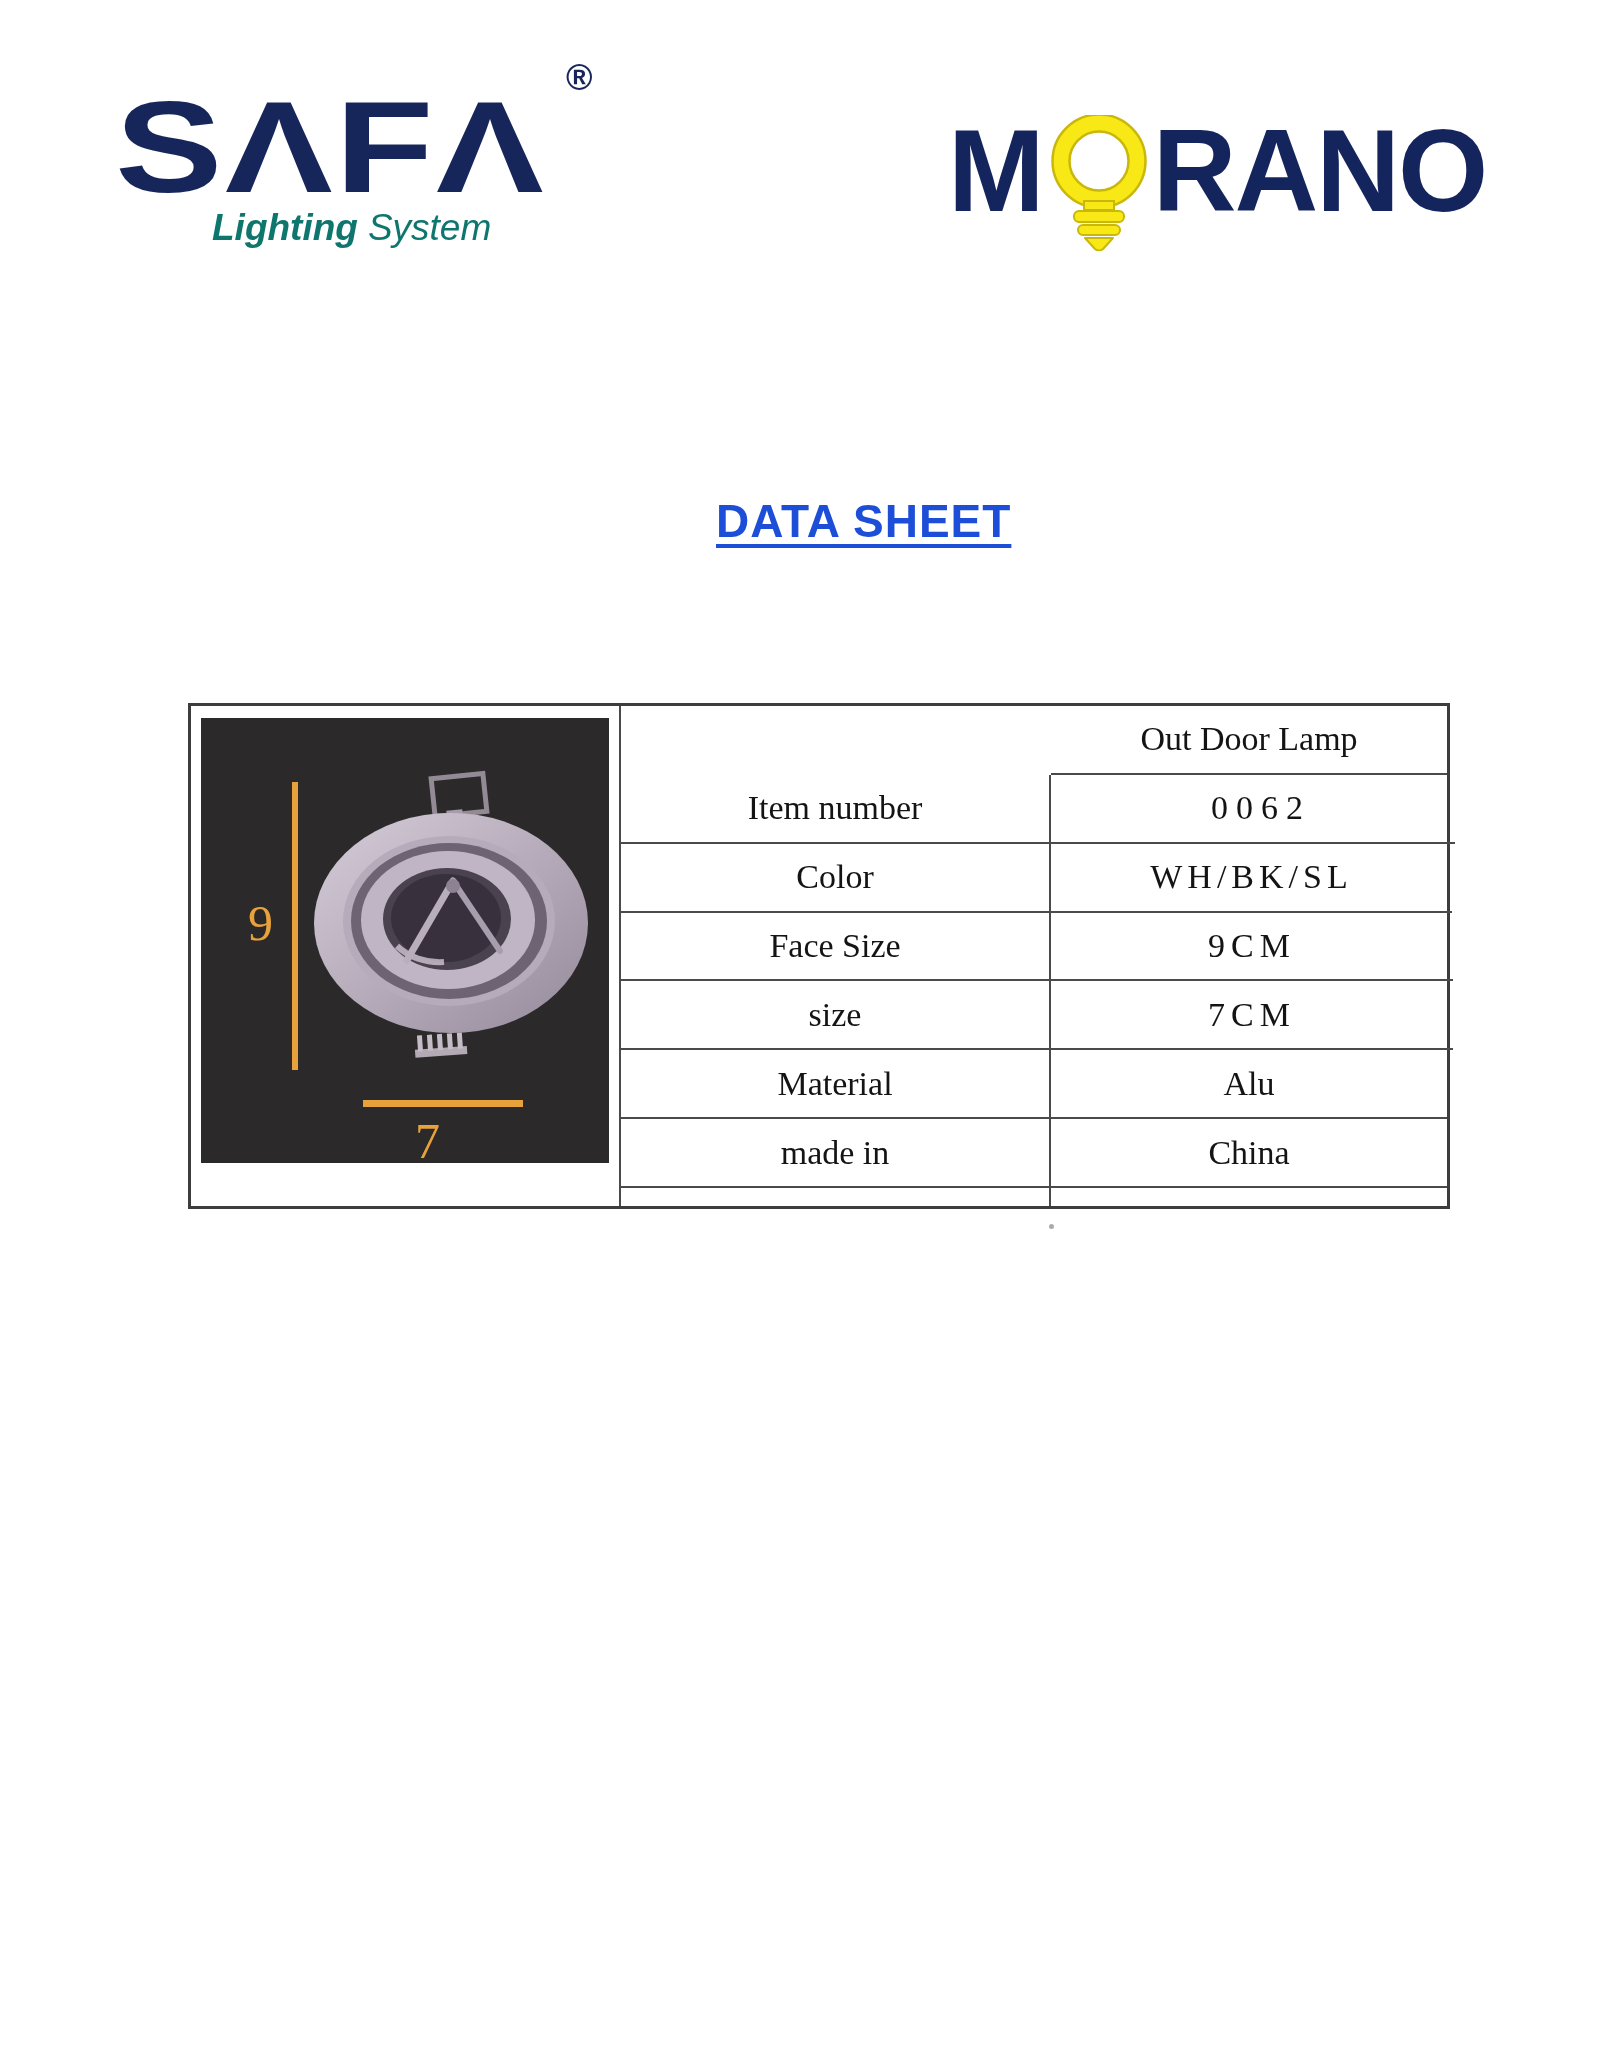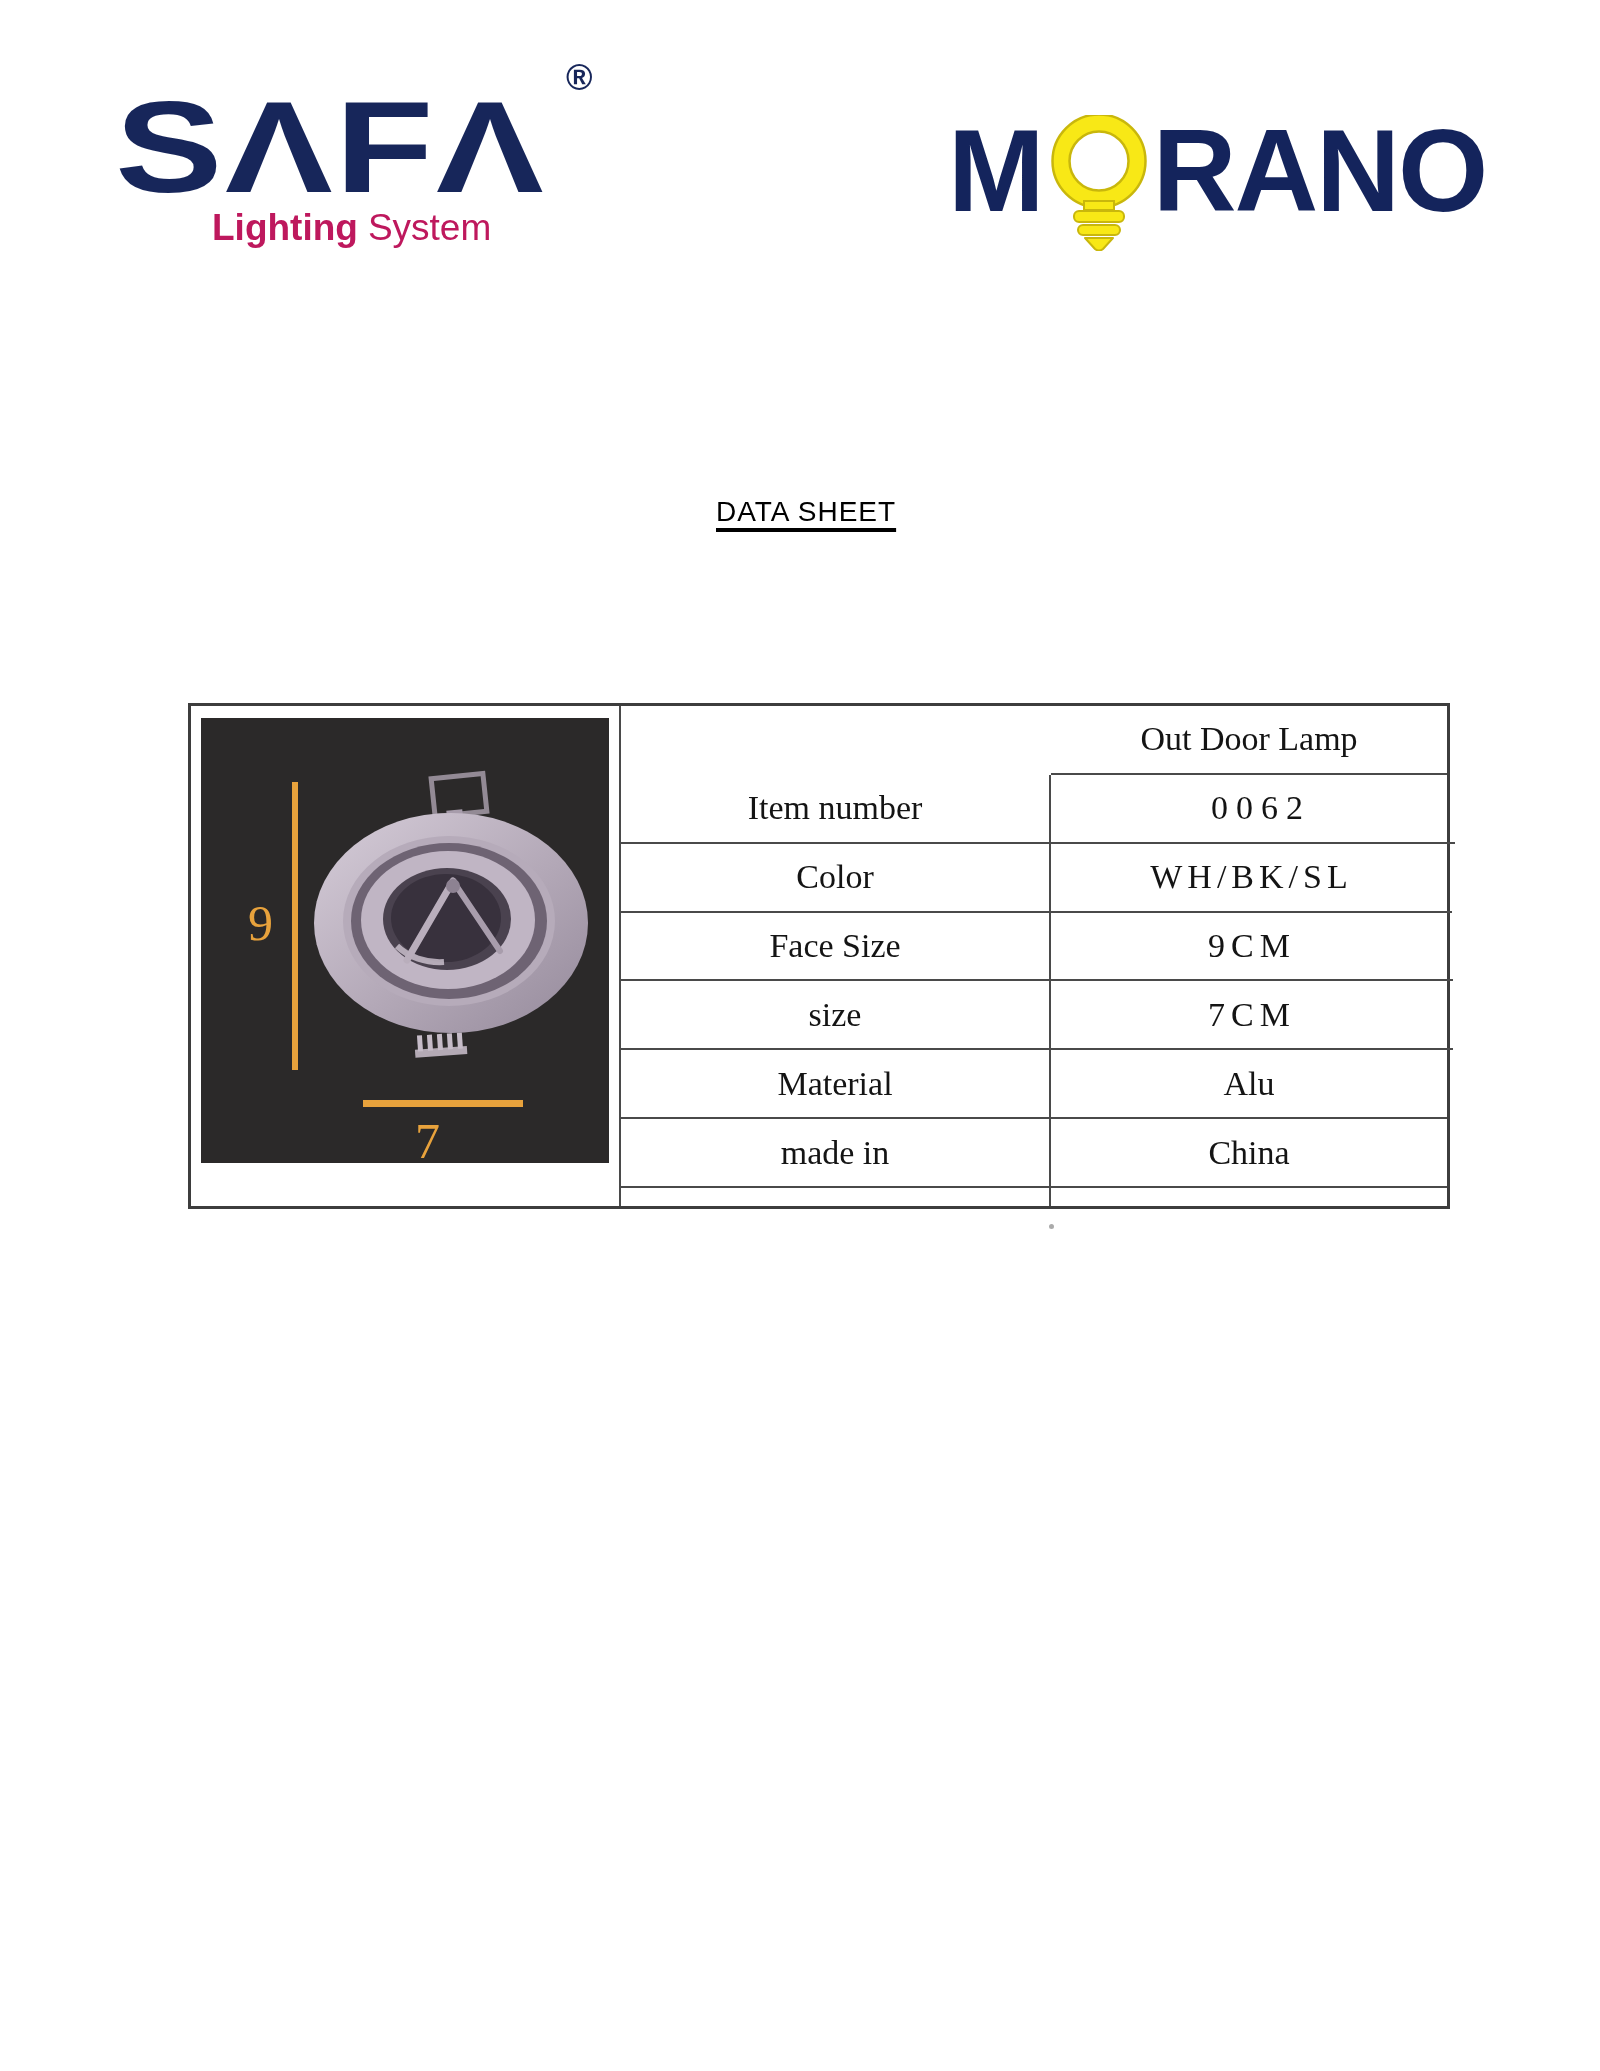--- a/index.html
+++ b/index.html
@@ -7,33 +7,33 @@
        font-family:"Liberation Sans",sans-serif;}
 
   
   .safa-wrap{position:absolute;left:115px;top:82px;}
   .safa-word{font-size:130px;font-weight:800;line-height:1;color:#17265a;
              letter-spacing:2px;transform:scaleX(1.24);transform-origin:left top;
              white-space:nowrap;}
   .safa-reg{position:absolute;left:566px;top:60px;font-size:36px;font-weight:700;
             color:#17265a;line-height:1;}
   .safa-tagline{position:absolute;left:212px;top:209px;font-size:37px;line-height:1;
-                color:#be185d;white-space:nowrap;}
+                color:#0f766e;white-space:nowrap;font-style:italic;}
   .safa-tagline .b{font-weight:800;}
   .safa-tagline .r{font-weight:400;margin-left:10px;}
 
   .morano-wrap{position:absolute;left:948px;top:113px;display:flex;
                align-items:flex-start;}
   .morano-text{font-size:116px;font-weight:800;line-height:1;color:#14245c;
                letter-spacing:-2px;white-space:nowrap;}
   .morano-bulb{margin:2px 2px 0 4px;display:block;}
 
   
-  .sheet-title{position:absolute;left:716px;top:498px;font-size:28px;font-weight:400;
-               color:#000000;line-height:1;letter-spacing:1px;
+  .sheet-title{position:absolute;left:716px;top:498px;font-size:46px;font-weight:700;
+               color:#1d4ed8;line-height:1;letter-spacing:1px;
                text-decoration:underline;text-decoration-thickness:4px;
                text-underline-offset:7px;white-space:nowrap;}
 
   
   .spec-table{position:absolute;left:188px;top:703px;width:1262px;height:506px;
               box-sizing:border-box;border:3px solid #3d3d3d;
               display:grid;grid-template-columns:430px 430px auto;
               grid-template-rows:repeat(7,1fr) 18px;
               font-family:"Liberation Serif",serif;color:#141414;}
   .img-cell{grid-column:1;grid-row:1/9;border-right:2px solid #4a4a4a;

